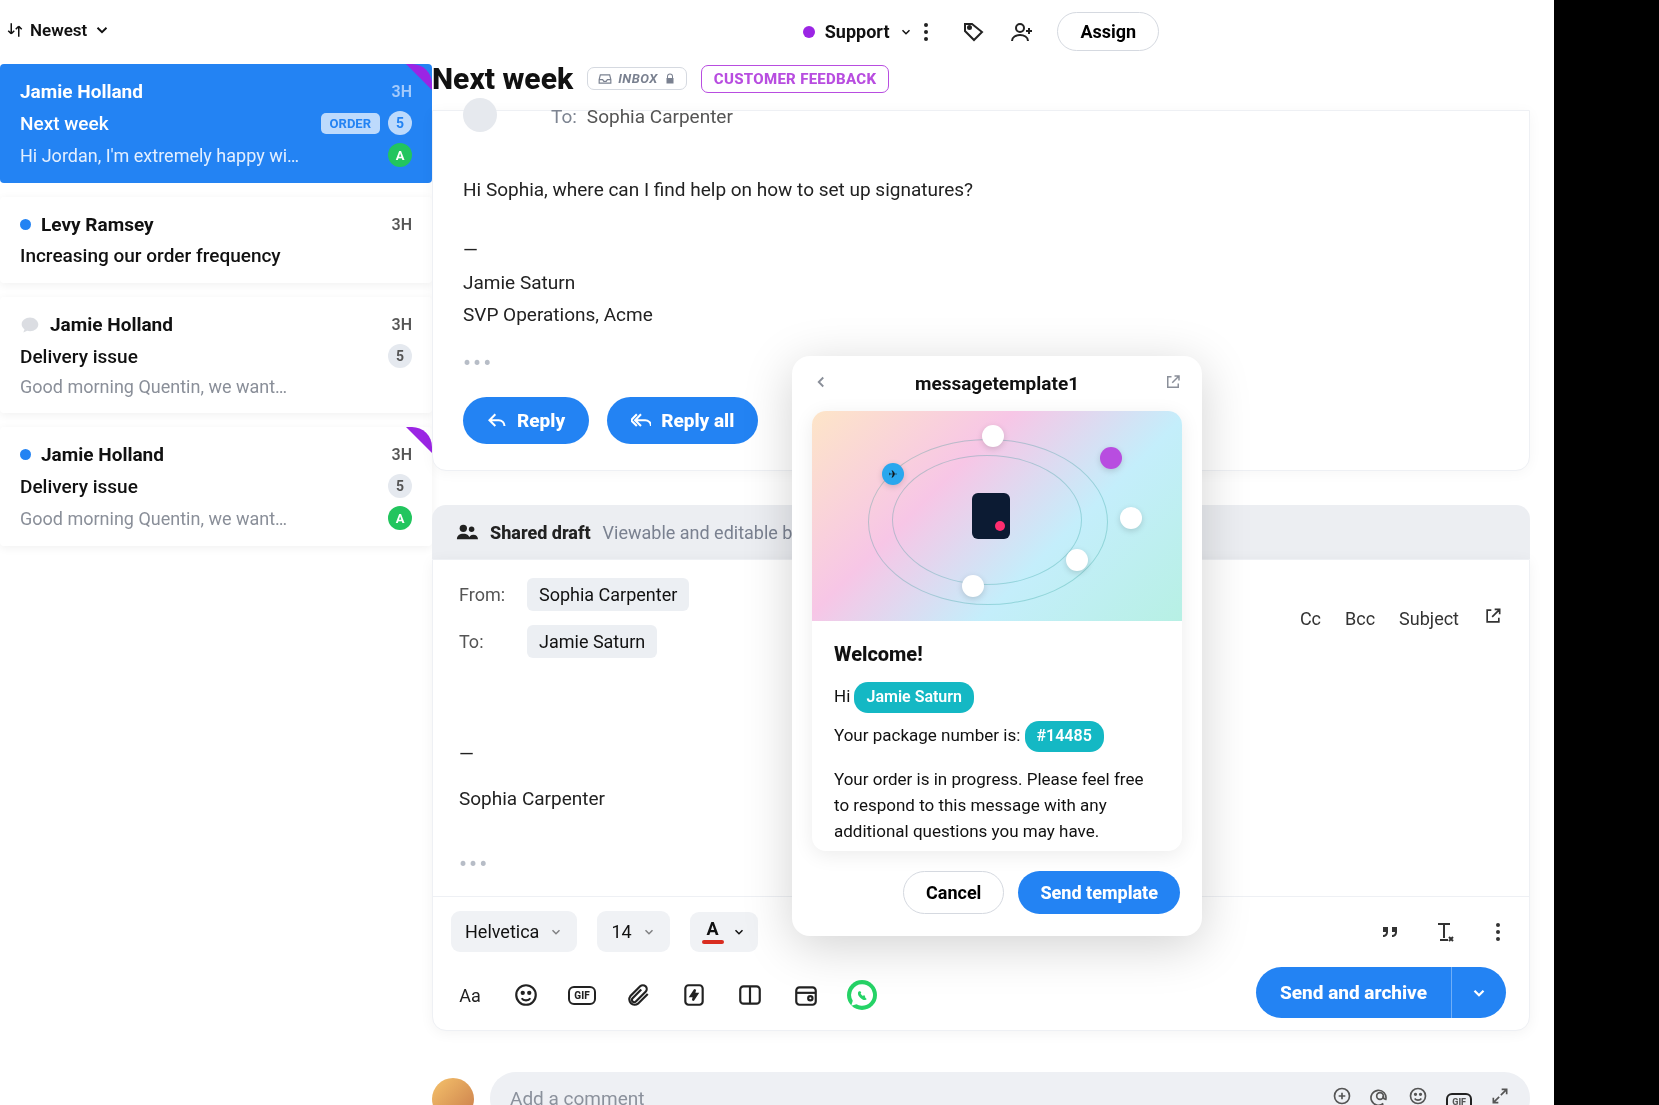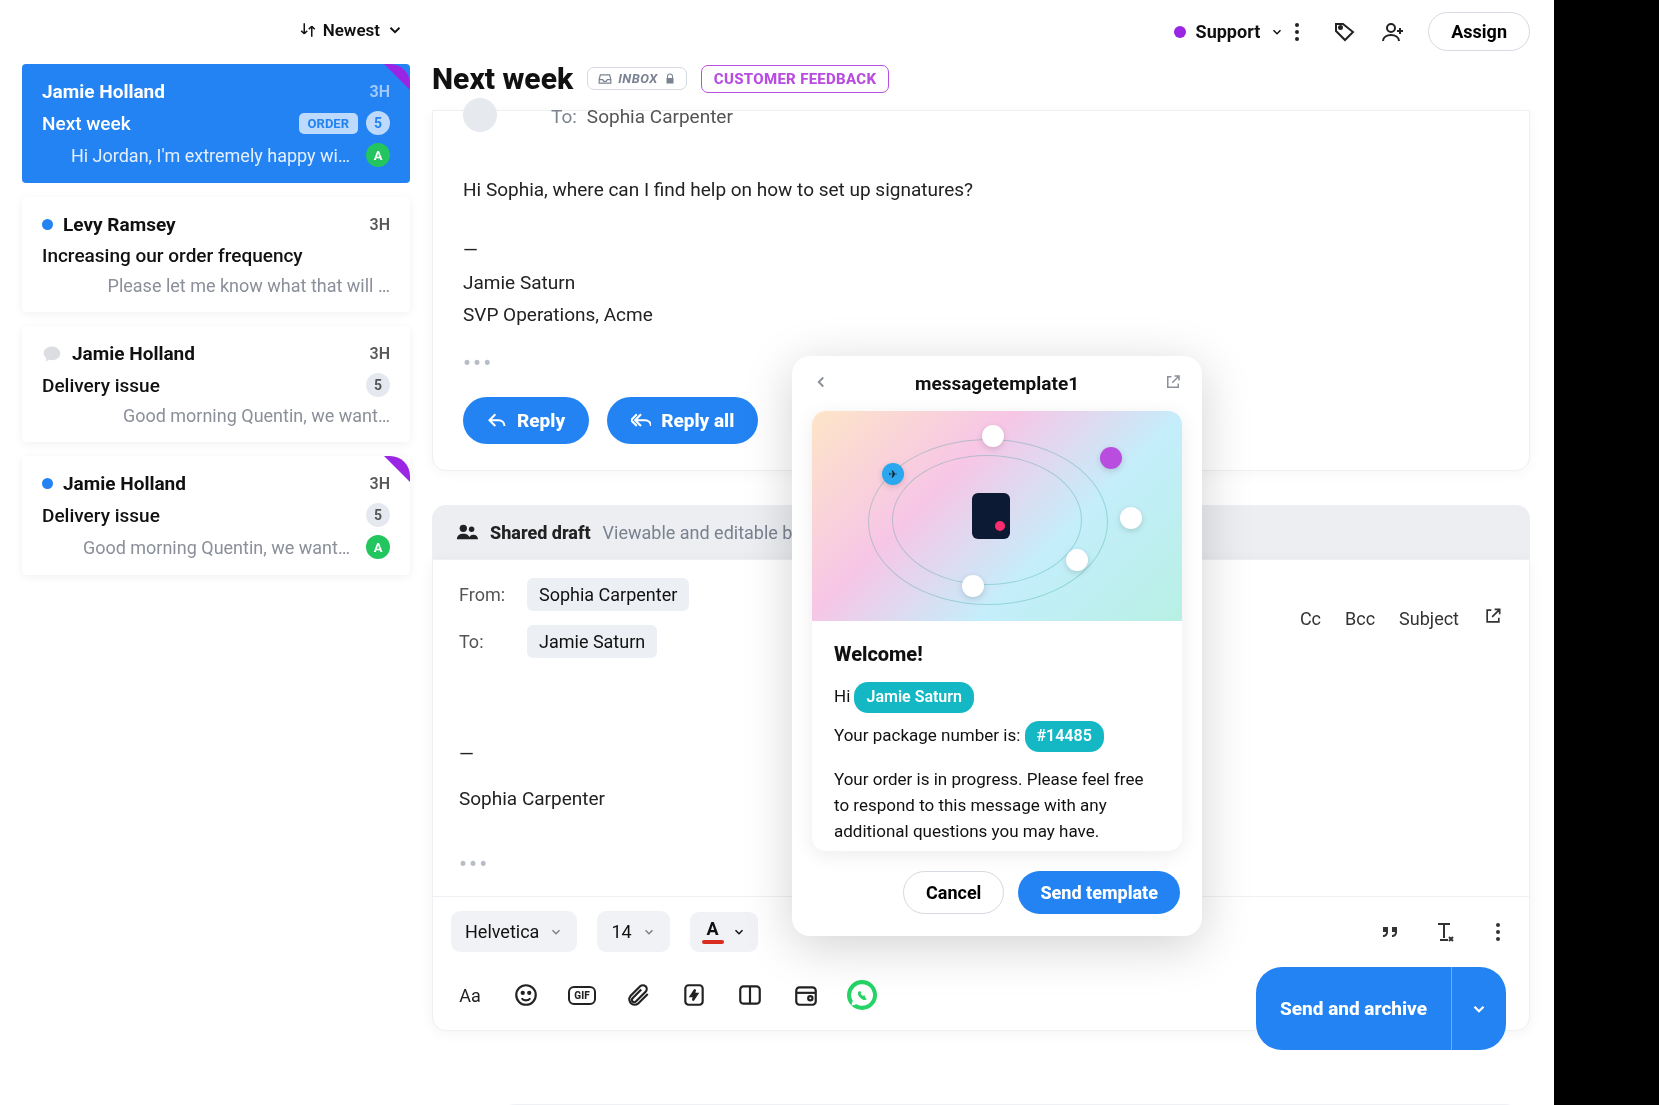--- a/index.html
+++ b/index.html
@@ -1,18 +1,18 @@
 <!DOCTYPE html>
 <html><head>
 <meta charset="utf-8">
 <style>
   *{box-sizing:border-box;margin:0;padding:0;font-family:-apple-system,BlinkMacSystemFont,"Segoe UI",Roboto,sans-serif;}
   body{background:#fff;color:#111;font-size:14px;width:1659px;height:1105px;overflow:hidden;}
   .app{display:flex;height:100%;}
-  .left-col{width:432px;padding:16px 22px;flex-shrink:0;text-align:right;}
+  .left-col{width:432px;padding:16px 0;flex-shrink:0;}
   .main-col{flex:1;display:flex;flex-direction:column;min-width:0;}
   .black-bar{width:105px;background:#000;flex-shrink:0;}
 
   .sort-btn{display:inline-flex;align-items:center;gap:6px;font-weight:600;font-size:17px;padding:4px 6px;cursor:pointer;border-radius:6px;}
   .sort-btn svg{width:18px;height:18px;}
   .chev{width:14px;height:14px;}
 
   .convo-list{margin-top:20px;display:flex;flex-direction:column;gap:14px;}
   .card{position:relative;border-radius:4px;padding:16px 20px;background:#fff;box-shadow:0 2px 10px rgba(0,0,0,0.06);}
   .card.active{background:#2383f3;color:#fff;box-shadow:none;}
@@ -30,21 +30,21 @@
   .badges-r{display:flex;align-items:center;gap:8px;}
   .order-tag{background:#d8e8fb;color:#2383f3;font-weight:700;font-size:13px;padding:3px 9px;border-radius:5px;}
   .card.active .order-tag{background:rgba(255,255,255,.7);color:#2383f3;}
   .count-pill{background:#e5e9ef;color:#555;font-weight:700;font-size:14px;width:24px;height:24px;border-radius:12px;display:flex;align-items:center;justify-content:center;}
   .card.active .count-pill{background:rgba(255,255,255,.7);color:#2383f3;}
   .preview{margin-top:8px;font-size:18px;color:#8a8f99;display:flex;justify-content:space-between;align-items:center;gap:16px;}
   .card.active .preview{color:#e3efff;}
   .preview-text{white-space:nowrap;overflow:hidden;text-overflow:ellipsis;flex:1;}
   .avatar-letter{width:24px;height:24px;border-radius:50%;background:#22c55e;color:#fff;font-size:13px;font-weight:700;display:flex;align-items:center;justify-content:center;flex-shrink:0;}
 
-  .topbar{display:flex;align-items:center;justify-content:flex-end;padding:12px 24px 6px 0;}
+  .topbar{display:flex;align-items:center;justify-content:center;padding:12px 24px 6px 0;}
   .channel{display:flex;align-items:center;gap:10px;font-weight:700;font-size:18px;cursor:pointer;}
   .ch-dot{width:12px;height:12px;border-radius:50%;background:#9b25e4;}
   .top-actions{display:flex;align-items:center;gap:22px;}
   .icon-btn{width:26px;height:26px;display:flex;align-items:center;justify-content:center;cursor:pointer;color:#222;}
   .icon-btn svg{width:24px;height:24px;}
   .assign-btn{border:1.5px solid #d5d9e0;background:#fff;border-radius:24px;padding:8px 22px;font-weight:700;font-size:18px;cursor:pointer;}
 
   .title-row{display:flex;align-items:center;gap:14px;padding:4px 24px 14px 0;}
   .thread-title{font-size:30px;font-weight:800;}
   .inbox-chip{display:flex;align-items:center;gap:6px;border:1.5px solid #d5d9e0;border-radius:7px;padding:3px 10px;font-size:13px;font-weight:700;color:#7a8190;letter-spacing:.5px;font-style:italic;}
@@ -87,21 +87,21 @@
   .tb-ic svg{width:24px;height:24px;}
 
   .iconbar{display:flex;align-items:center;gap:26px;padding:14px 22px 20px 22px;}
   .ib{width:30px;height:30px;display:flex;align-items:center;justify-content:center;cursor:pointer;color:#222;}
   .ib svg{width:26px;height:26px;}
   .gif-box{border:2px solid #222;border-radius:6px;font-size:10px;font-weight:800;padding:2px 4px;}
   .wa{width:30px;height:30px;border-radius:50%;background:#25d366;display:flex;align-items:center;justify-content:center;}
 
   .send-row{padding:0 24px 24px 0;display:flex;justify-content:flex-end;margin-top:-64px;}
   .send-btn{display:flex;align-items:stretch;border-radius:26px;overflow:hidden;background:#2383f3;color:#fff;font-weight:800;font-size:19px;cursor:pointer;}
-  .send-btn .main{padding:30px 24px;}
+  .send-btn .main{padding:14px 24px;}
   .send-btn .drop{padding:14px 18px;border-left:1px solid rgba(255,255,255,.35);display:flex;align-items:center;}
 
   .comment-row{display:flex;align-items:center;gap:16px;padding:30px 24px 6px 0;}
   .av-img{width:42px;height:42px;border-radius:50%;background:linear-gradient(135deg,#f5c26b,#c97b4a);flex-shrink:0;}
   .comment-input{flex:1;background:#eef0f4;border-radius:26px;padding:14px 20px;color:#8b919c;font-size:19px;display:flex;align-items:center;justify-content:space-between;}
   .ci-right{display:flex;align-items:center;gap:18px;color:#555;}
 
   
   .popover{position:absolute;top:246px;left:360px;width:410px;background:#fff;border-radius:18px;box-shadow:0 10px 50px rgba(0,0,0,.18);z-index:50;overflow:hidden;}
   .pop-head{display:flex;align-items:center;justify-content:space-between;padding:16px 20px;}
@@ -164,23 +164,20 @@
         <div class="card-row1">
           <div class="sender">
               <span class="dot-sm"></span>
               <span>Levy Ramsey</span>
             </div>
           <div class="time">3H</div>
         </div>
         <div class="card-row2">
           <div class="subject">Increasing our order frequency</div>
         </div>
-        <div class="preview">
-            <span class="preview-text">Please let me know what that will …</span>
-          </div>
       </div>
 
       <div class="card">
         <div class="card-row1">
           <div class="sender">
             <svg class="chat-ic" viewBox="0 0 24 24" fill="#b0b6c0">
                 <path d="M12 3C6.5 3 2 6.6 2 11c0 2.4 1.3 4.5 3.4 6L4 21l4.6-2c1.1.3 2.2.5 3.4.5 5.5 0 10-3.6 10-8S17.5 3 12 3z"></path>
               </svg>
             <span>Jamie Holland</span>
           </div>

